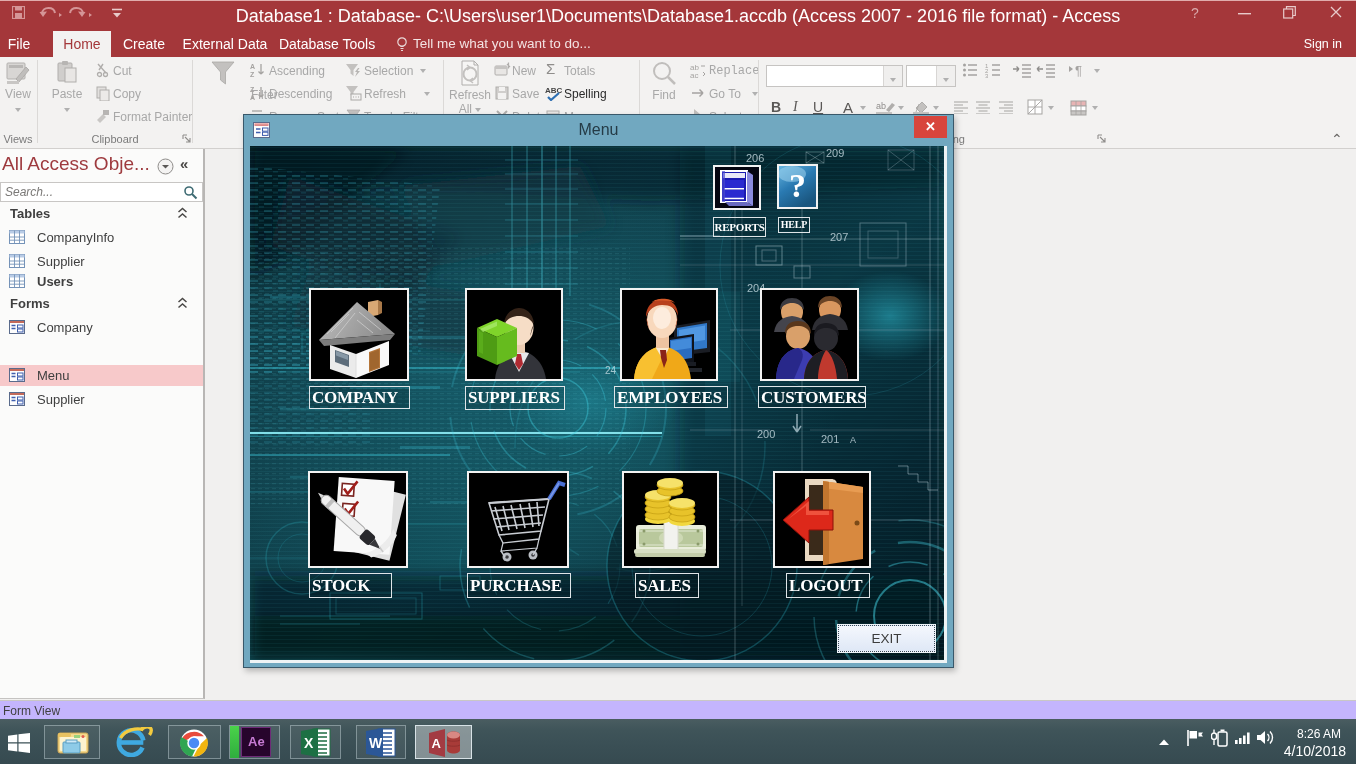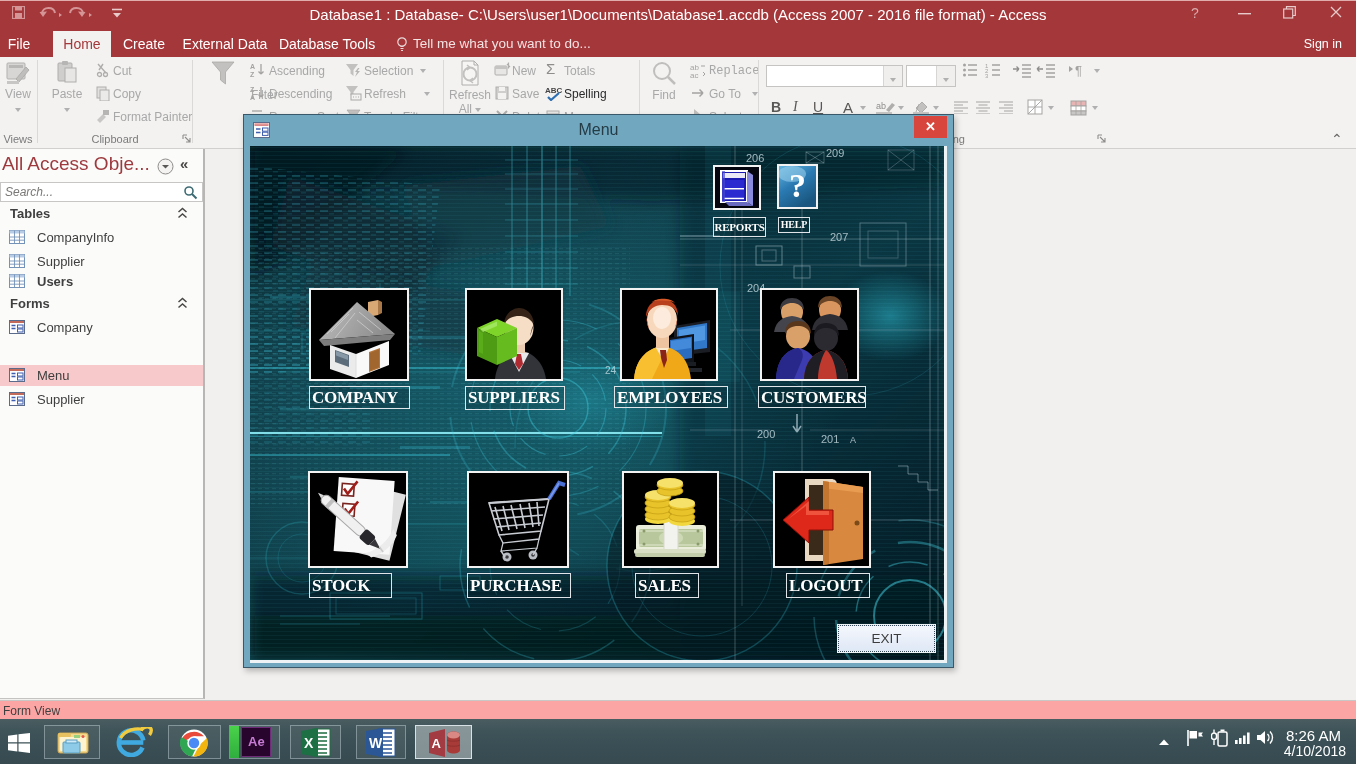--- a/index.html
+++ b/index.html
@@ -2,21 +2,21 @@
 <html><head>
 <meta charset="utf-8">
 <style>
 * { margin:0; padding:0; box-sizing:border-box; }
 html,body { width:1356px; height:764px; overflow:hidden; font-family:"Liberation Sans", sans-serif; }
 .abs { position:absolute; }
 #screen { position:relative; width:1356px; height:764px; background:#f1f0ef; }
 
 
 #titlebar { position:absolute; left:0; top:0; width:1356px; height:31px; background:#a4373a; }
-#apptitle { position:absolute; top:6px; width:100%; text-align:center; color:#fff; font-size:15px; }
+#apptitle { position:absolute; top:6px; width:100%; text-align:center; color:#fff; font-size:18px; }
 .winbtn { position:absolute; top:4px; color:#e8caca; font-size:13px; }
 
 
 #tabrow { position:absolute; left:0; top:31px; width:1356px; height:26px; background:#a4373a; }
 .tab { position:absolute; top:0; height:26px; line-height:26px; color:#fff; font-size:14px; text-align:center; }
 #tab-home { background:#f3f2f1; color:#a4373a; }
 #signin { position:absolute; right:14px; top:0; height:26px; line-height:26px; color:#fff; font-size:12.5px; }
 
 
 #ribbon { position:absolute; left:0; top:57px; width:1356px; height:92px; background:#f3f2f1; border-bottom:1px solid #d2d0ce; }
@@ -31,21 +31,21 @@
 
 #navpane { position:absolute; left:0; top:149px; width:205px; height:550px; background:#fbfbfa; border-right:2px solid #b8b6b4; border-bottom:1px solid #c5c3c1; }
 #navtitle { position:absolute; left:2px; top:4px; font-size:19px; color:#9e3a3e; white-space:nowrap; }
 #navsearch { position:absolute; left:0px; top:33px; width:203px; height:20px; background:#fff; border:1px solid #c8c6c4; }
 .navsec { position:absolute; left:10px; font-size:13px; font-weight:bold; color:#3f3f3f; }
 .navitem { position:absolute; left:0; width:203px; height:21px; font-size:13px; color:#3f3f3f; line-height:21px; }
 .navitem .lbl { position:absolute; left:37px; top:0; }
 .navitem svg { position:absolute; left:9px; top:3px; }
 
 
-#statusbar { position:absolute; left:0; top:700px; width:1356px; height:19px; background:#fca5a5; border-top:1px solid #c9c7c5; }
+#statusbar { position:absolute; left:0; top:700px; width:1356px; height:19px; background:#c4b5fd; border-top:1px solid #c9c7c5; }
 #statusbar span { position:absolute; left:3px; top:3px; font-size:12px; color:#3f3f3f; }
 
 
 #taskbar { position:absolute; left:0; top:719px; width:1356px; height:45px; background:linear-gradient(180deg,#4a5d61 0%,#3f5459 25%,#3a4f55 60%,#364a50 100%); }
 .tcell { position:absolute; top:6px; width:54px; height:34px; border:1px solid rgba(200,215,220,0.45); background:rgba(255,255,255,0.06); }
 .tray { position:absolute; color:#fff; }
 
 
 #dialog { position:absolute; left:243px; top:114px; width:711px; height:554px; background:#71a8c0; border:1px solid #39586a; box-shadow:2px 3px 6px rgba(0,0,0,0.25); }
 #dlgtitle { position:absolute; left:0; top:0; width:100%; height:32px; }
@@ -499,21 +499,21 @@
   <div class="tray" style="left:1235px;top:12px;"><svg width="17" height="14" viewBox="0 0 17 14">
           <rect x="0" y="9" width="2.6" height="4" fill="#fff"></rect>
           <rect x="4" y="7" width="2.6" height="6" fill="#fff"></rect>
           <rect x="8" y="4.5" width="2.6" height="8.5" fill="#fff"></rect>
           <rect x="12" y="1.5" width="2.6" height="11.5" fill="#fff"></rect>
         </svg></div>
   <div class="tray" style="left:1256px;top:10px;"><svg width="19" height="17" viewBox="0 0 19 17">
           <path d="M1 6 H4.5 L9 2 V15 L4.5 11 H1 Z" fill="#fff"></path>
           <path d="M11.5 5 A5 5 0 0 1 11.5 12 M14 2.5 A8.5 8.5 0 0 1 14 14.5" stroke="#fff" stroke-width="1.4" fill="none"></path>
         </svg></div>
-  <div class="tray" style="right:15px;top:8px;width:64px;text-align:right;font-size:15px;">8:26 AM</div>
+  <div class="tray" style="right:15px;top:8px;width:64px;text-align:right;font-size:12px;">8:26 AM</div>
   <div class="tray" style="right:10px;top:24px;width:80px;text-align:right;font-size:14px;">4/10/2018</div>
 </div>
 
 <div id="dialog">
   <div id="dlgtitle">
         <div class="t">Menu</div>
     <svg class="abs" style="left:9px;top:7px;" width="17" height="16" viewBox="0 0 17 16">
           <rect x="0.5" y="0.5" width="16" height="15" fill="#fdfdfd" stroke="#5a6b8c"></rect>
           <rect x="1.5" y="1.5" width="14" height="2.5" fill="#d88"></rect>
           <rect x="1.5" y="1.5" width="14" height="1" fill="#e8a0a0"></rect>

